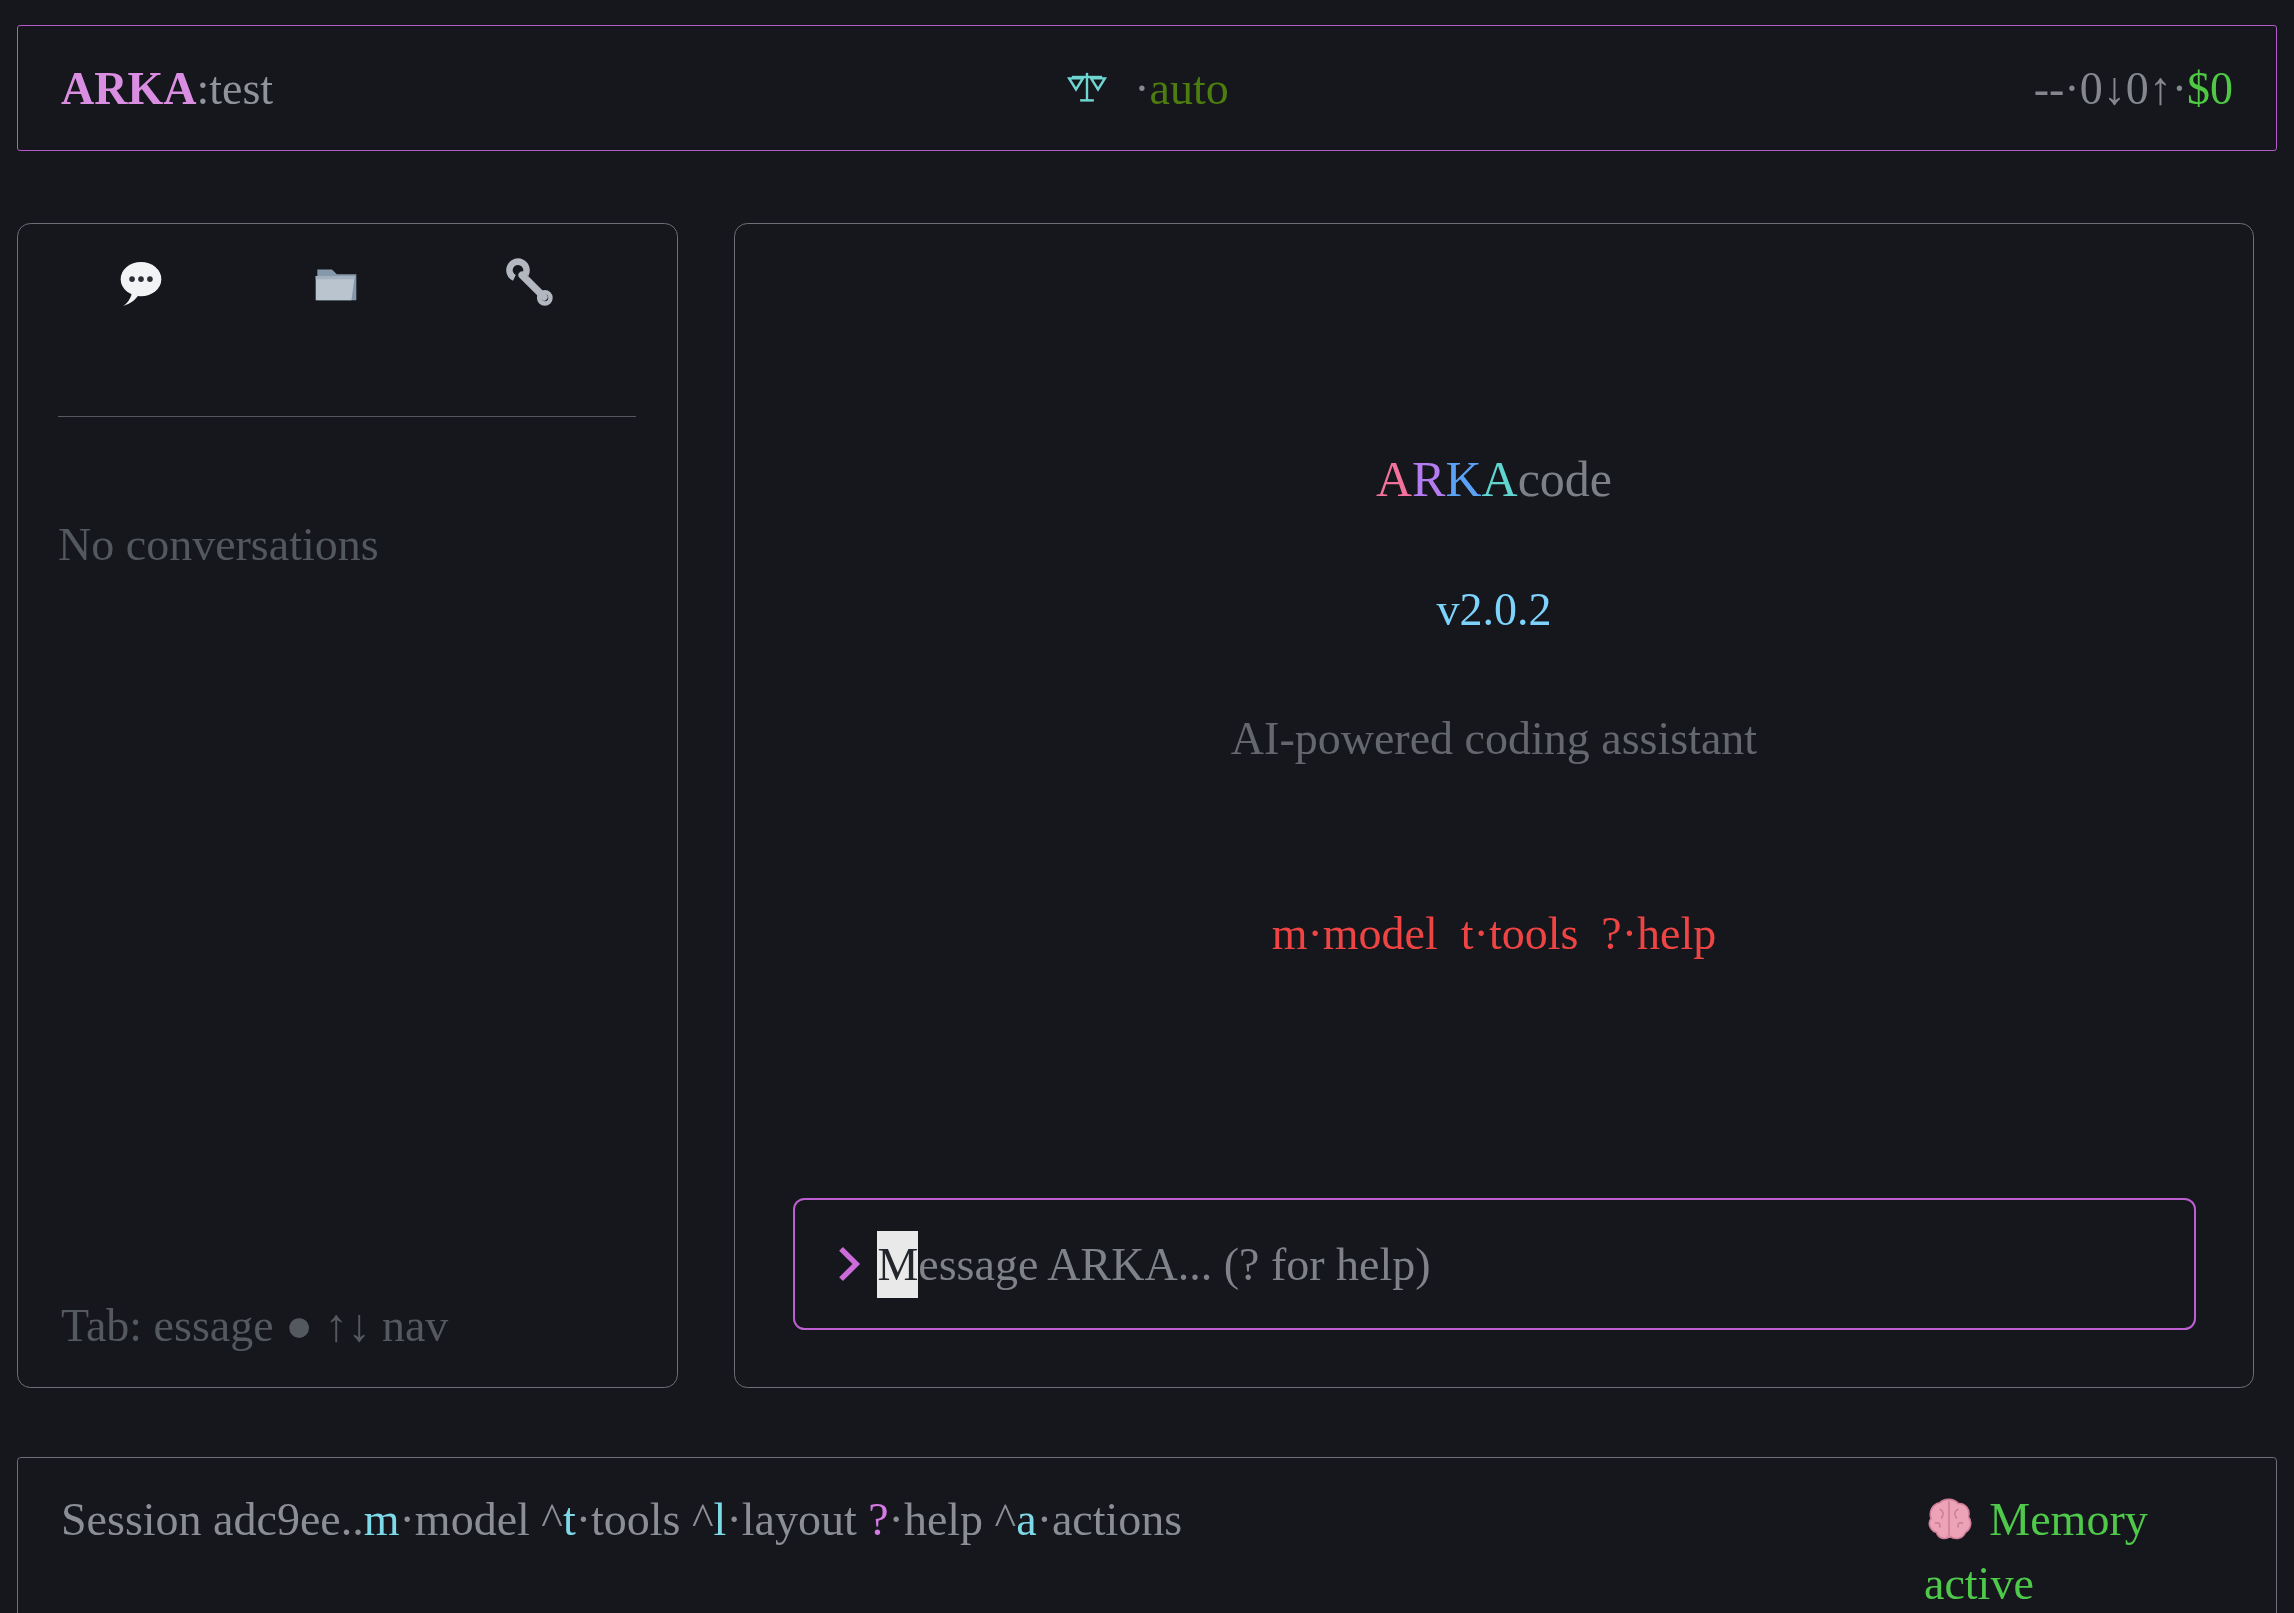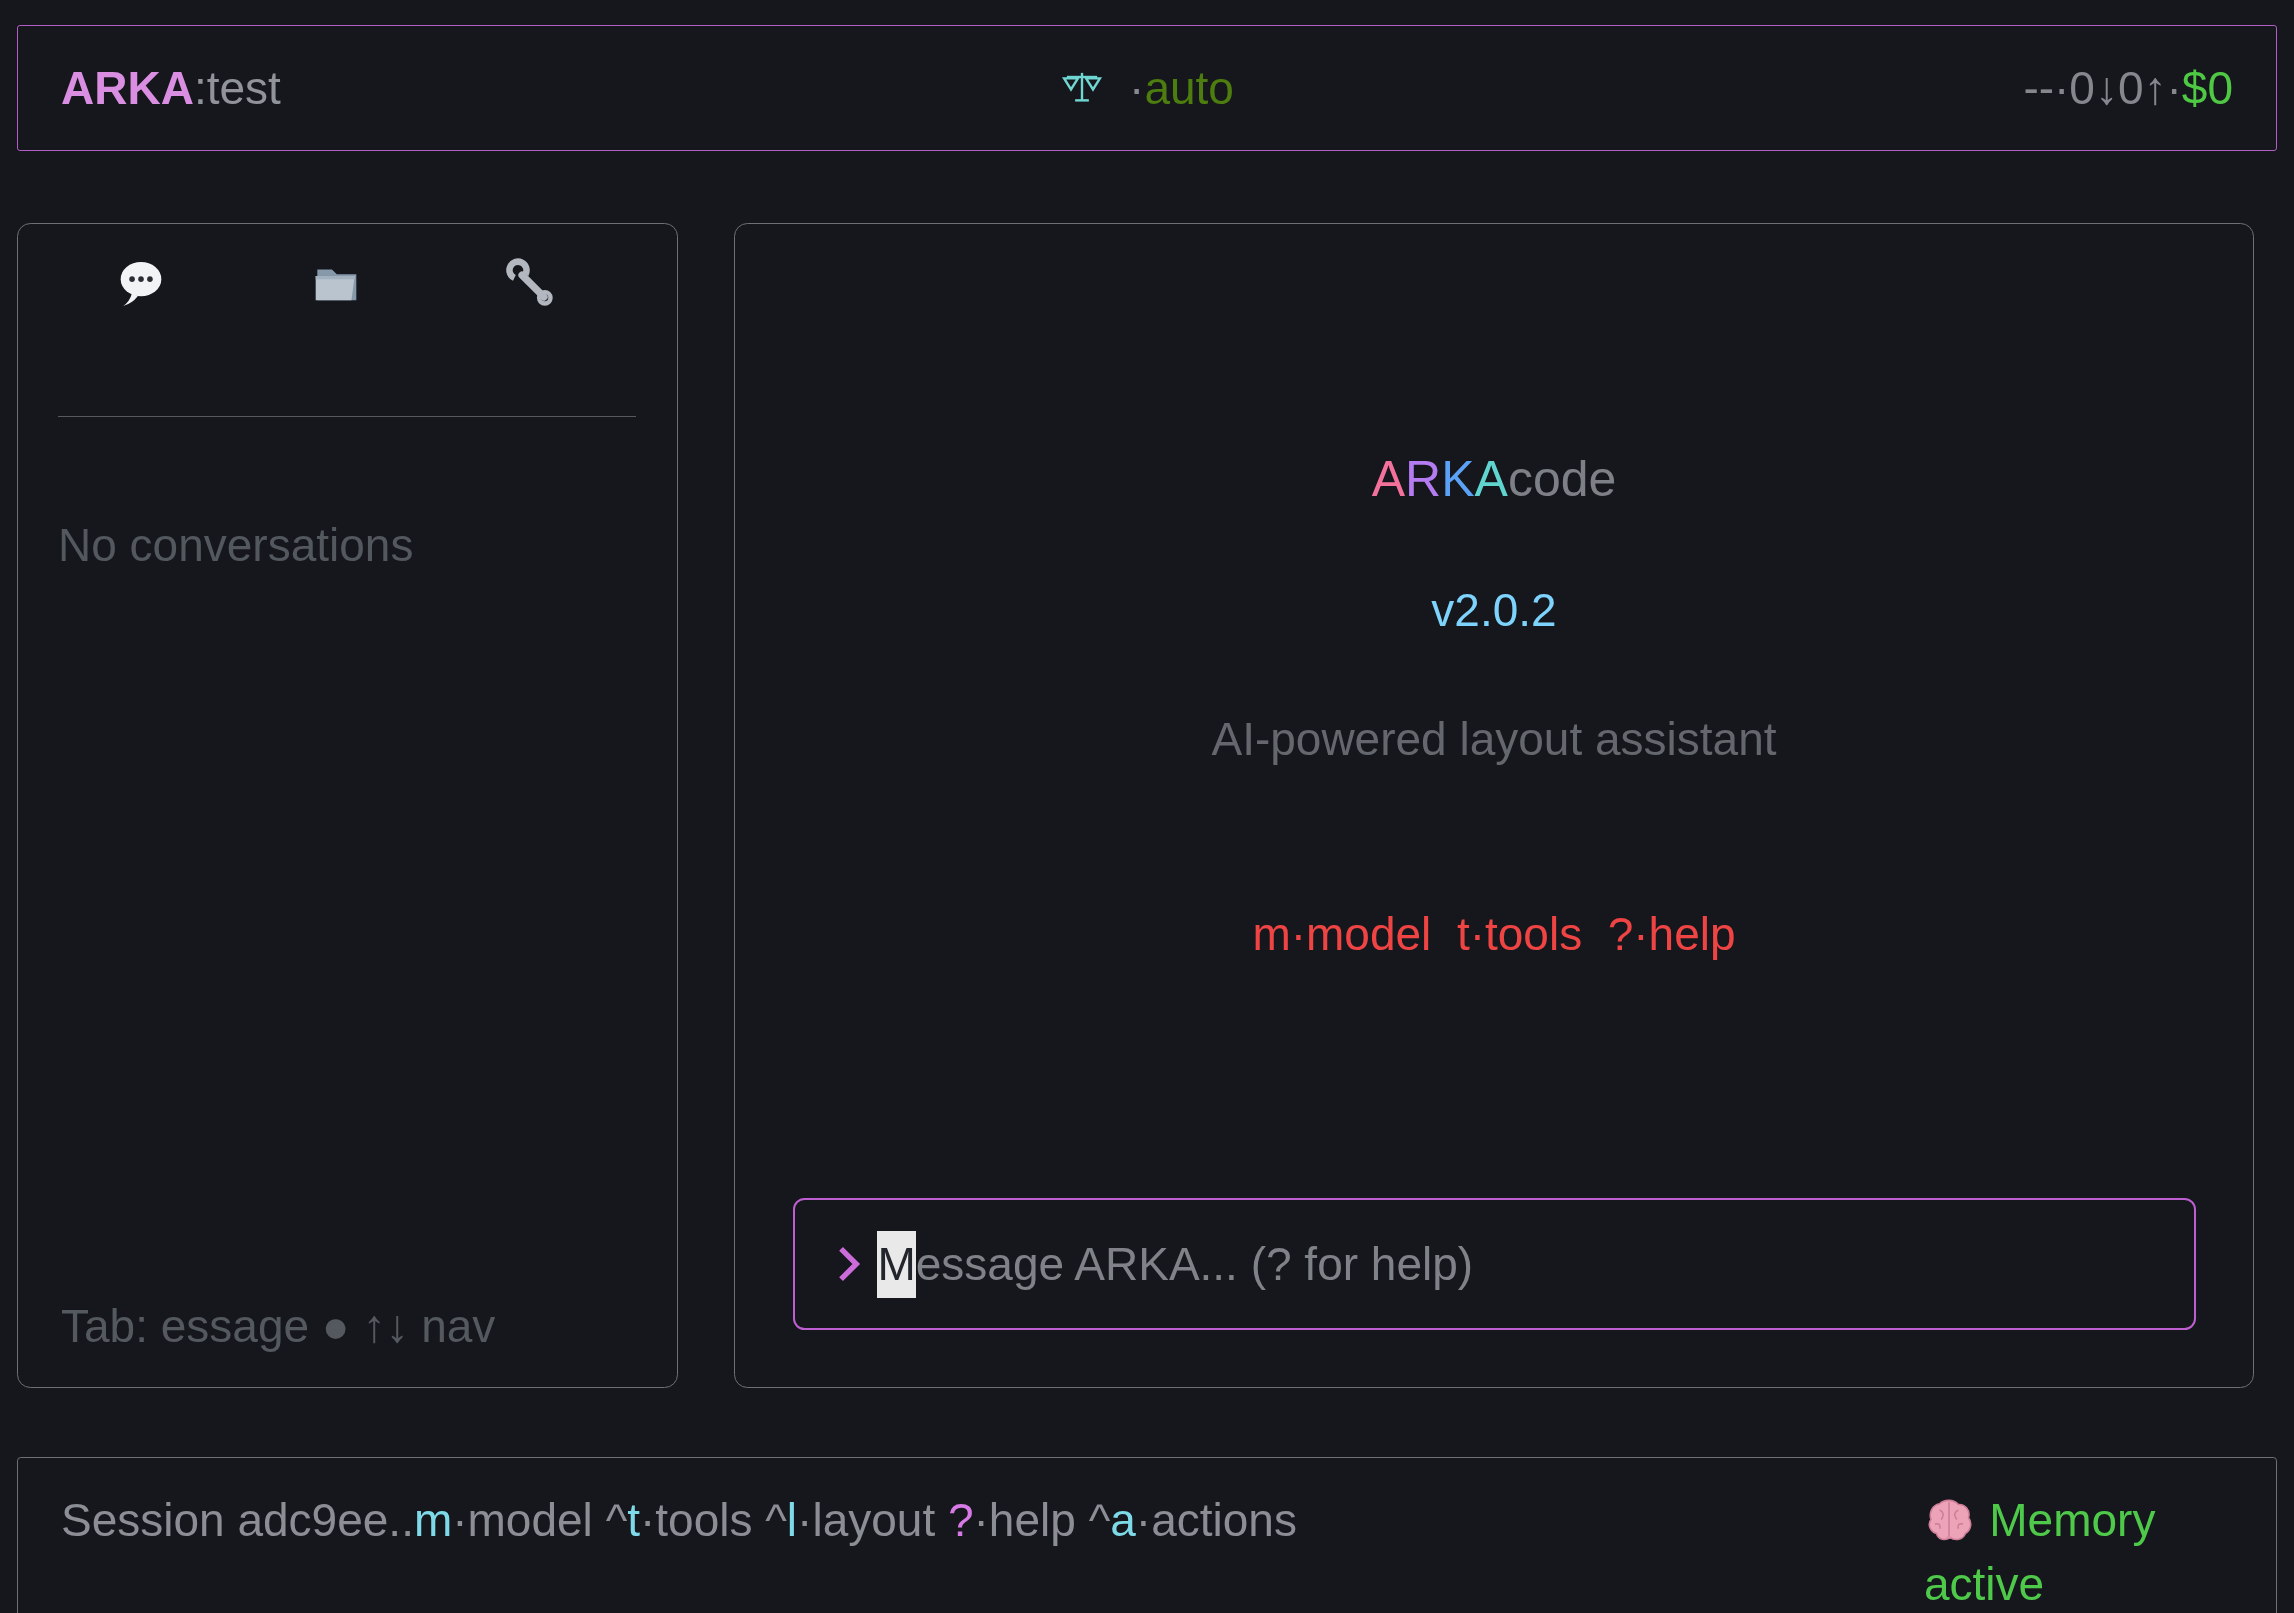--- a/index.html
+++ b/index.html
@@ -1,21 +1,21 @@
 <!DOCTYPE html>
 <html><head>
 <meta charset="utf-8">
 <style>
   html,body{margin:0;padding:0;background:#101217;}
   .screen{
     position:relative;
     width:2294px;height:1614px;
     background:#15171c;
     overflow:hidden;
-    font-family:Liberation Sans, sans-serif;
+    font-family:Liberation Serif, serif;
     font-size:46px;
     color:#8b8e94;
   }
   .seg{white-space:pre;}
   .seg span{white-space:pre;}
 
   
   .top-bar{
     position:absolute;left:17px;top:25px;width:2260px;height:126px;
     box-sizing:border-box;border:1.9px solid #b45cc7;border-radius:2.9px;
@@ -131,21 +131,21 @@
       </button>
     </div>
     <div class="side-divider"></div>
     <div class="empty-msg">No conversations</div>
     <div class="side-footer">Tab: essage ● ↑↓ nav</div>
   </aside>
 
   <main class="main-panel">
     <div class="logo seg"><span style="color: rgb(244, 113, 156);">A</span><span style="color: rgb(181, 124, 242);">R</span><span style="color: rgb(91, 162, 246);">K</span><span style="color: rgb(96, 213, 208);">A</span><span style="color: rgb(125, 128, 134);">code</span></div>
     <div class="version">v2.0.2</div>
-    <div class="tagline">AI-powered layout assistant</div>
+    <div class="tagline">AI-powered coding assistant</div>
     <div class="shortcuts">m·model  t·tools  ?·help</div>
 
     <div class="input-box">
       <span class="prompt-chevron">
         <svg class="icon-svg" width="25" height="38" viewBox="0 0 26 40">
           <path d="M4 2 L22 20 L4 38 L0 34 L14 20 L0 6 Z" fill="#cc6cdb"></path>
         </svg>
       </span>
       <span class="cursor-block">M</span>
       <span class="placeholder">essage ARKA... (? for help)</span>

